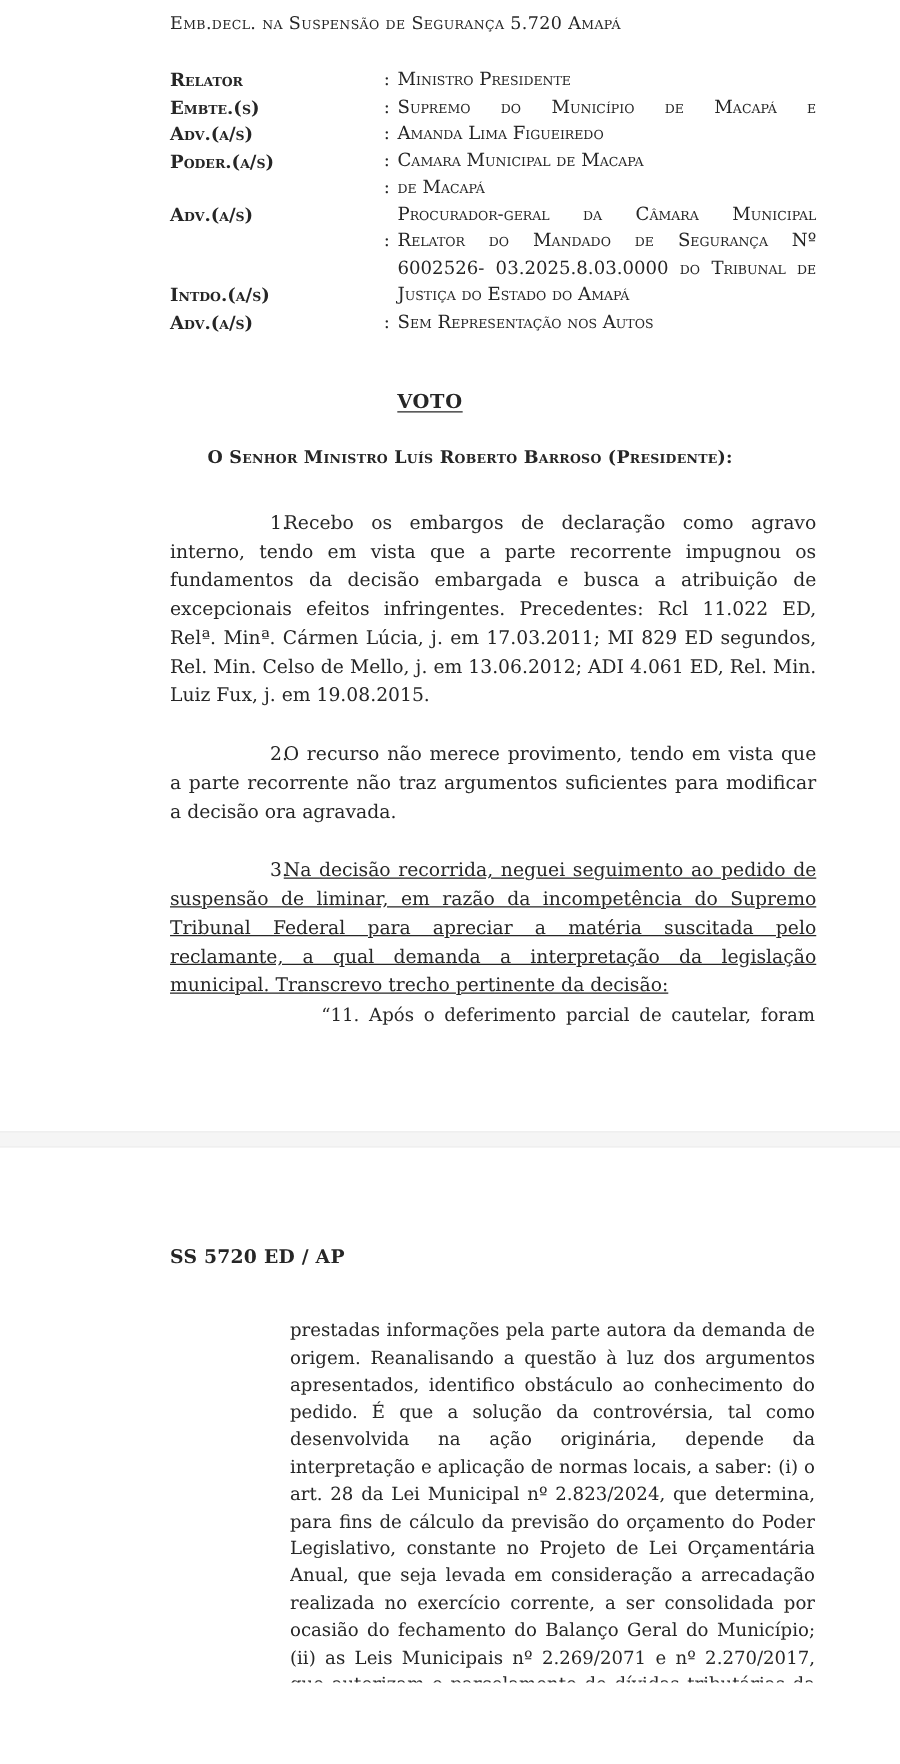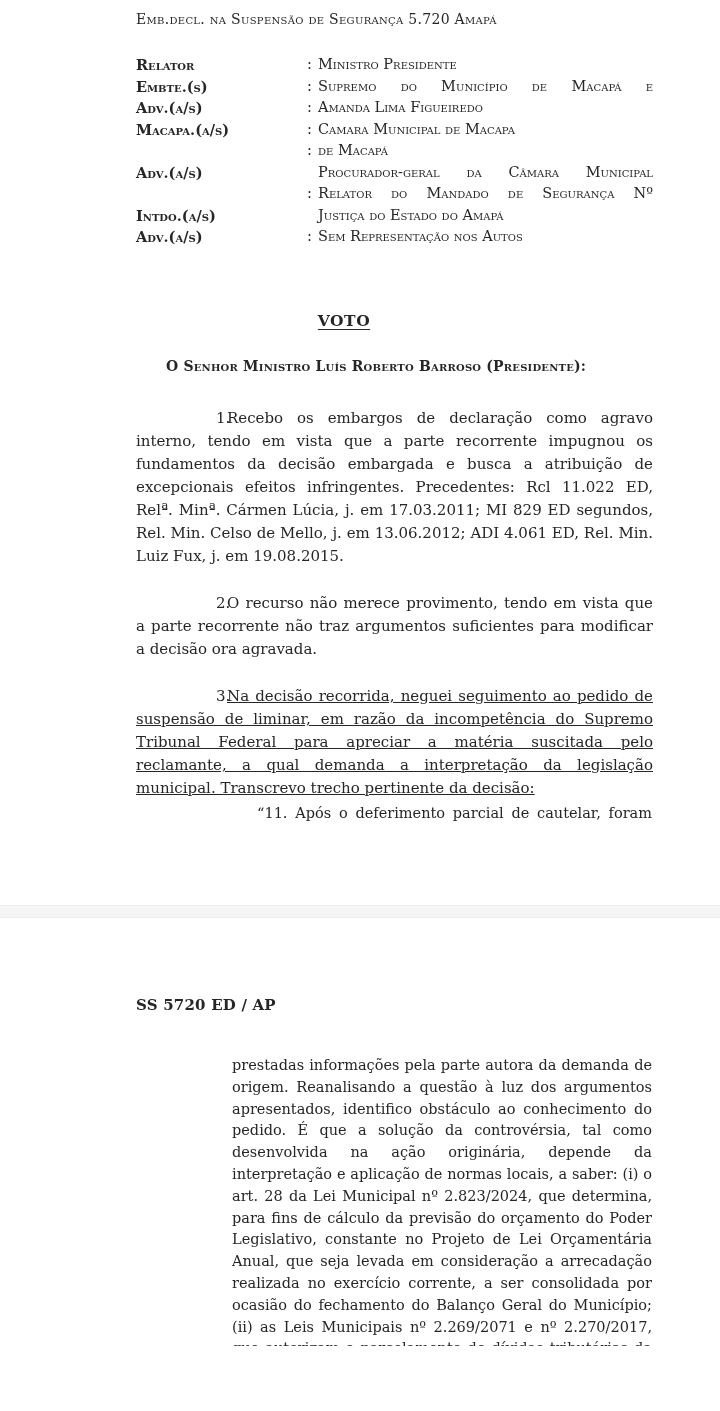--- a/index.html
+++ b/index.html
@@ -91,41 +91,42 @@
 
   <div class="prow">
     <div class="plabel sc">Adv.(a/s)</div>
     <div class="pval sc">
       <span class="pcolon">:</span>
       <div class="vline">Amanda Lima Figueiredo</div>
     </div>
   </div>
 
   <div class="prow">
-    <div class="plabel sc">Macapa.(a/s)</div>
+    <div class="plabel sc">Poder.(a/s)</div>
     <div class="pval sc">
       <span class="pcolon">:</span>
       <div class="vline">Camara Municipal de Macapa</div>
     </div>
   </div>
 
   <div class="prow">
     <div class="plabel sc">Adv.(a/s)</div>
     <div class="pval sc">
       <span class="pcolon">:</span>
       <div class="vline">de Macapá</div>
       <div class="vline j">Procurador-geral da Câmara Municipal</div>
     </div>
   </div>
 
   <div class="prow">
     <div class="plabel sc">Intdo.(a/s)</div>
     <div class="pval sc">
       <span class="pcolon">:</span>
       <div class="vline j">Relator do Mandado de Segurança Nº</div>
+      <div class="vline j">6002526- 03.2025.8.03.0000 do Tribunal de</div>
       <div class="vline">Justiça do Estado do Amapá</div>
     </div>
   </div>
 
   <div class="prow">
     <div class="plabel sc">Adv.(a/s)</div>
     <div class="pval sc">
       <span class="pcolon">:</span>
       <div class="vline">Sem Representação nos Autos</div>
     </div>

